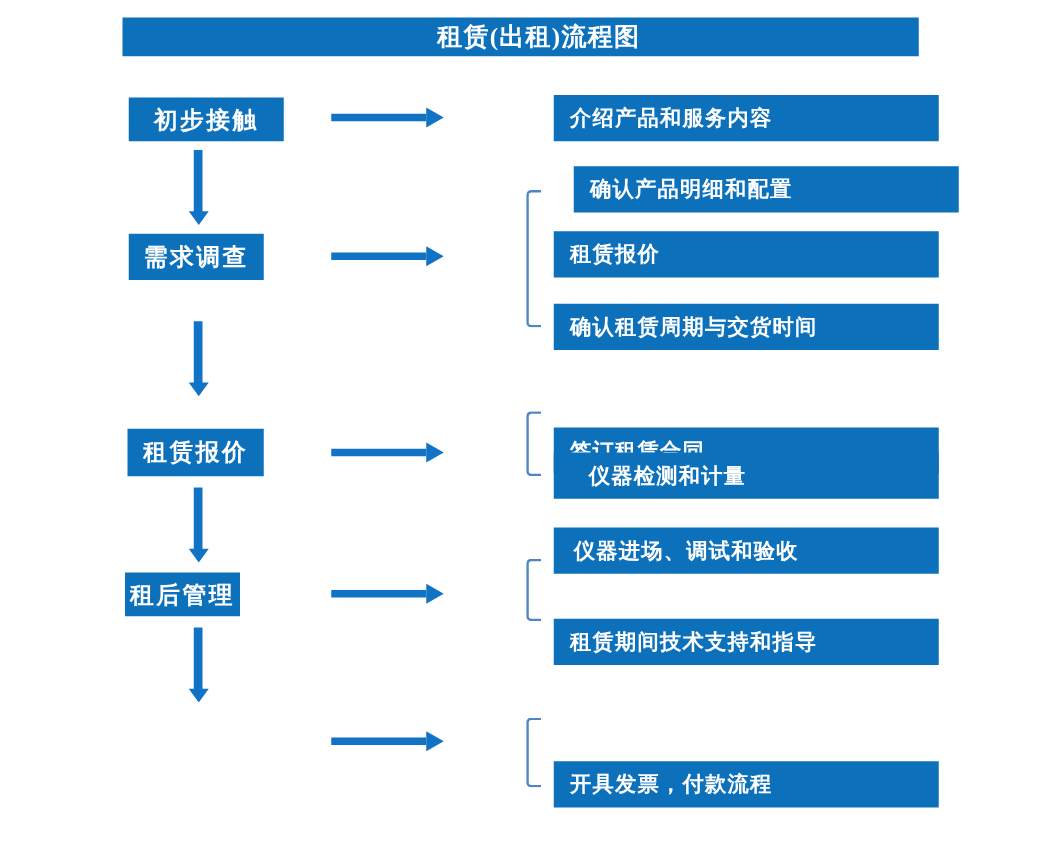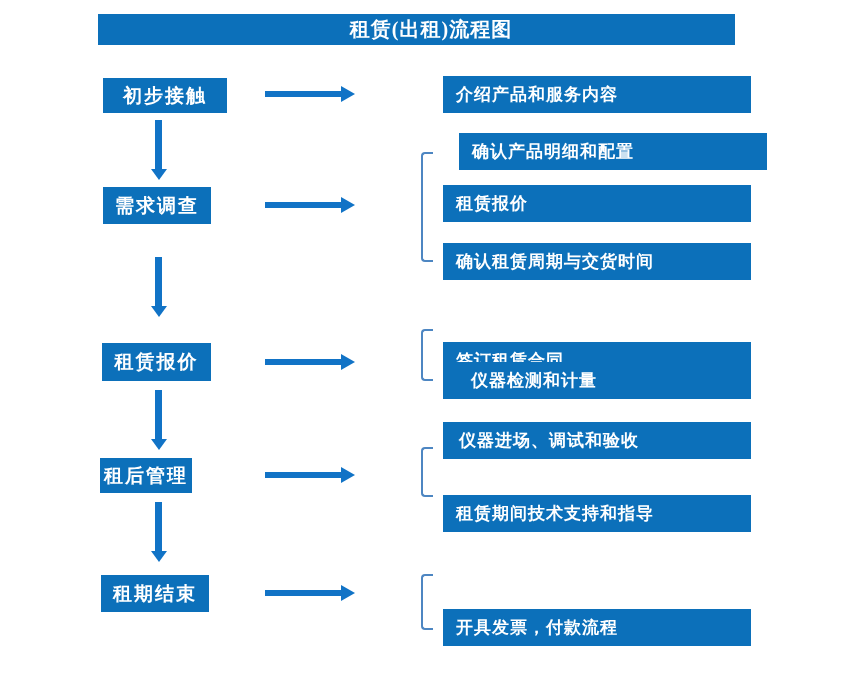--- a/index.html
+++ b/index.html
@@ -117,22 +117,19 @@
   <div class="harrow" style="top:472px;"></div>
   <div class="bracket" style="top:447px;height:50px;"></div>
   <div class="rbox" style="top:422px;padding-left:16px;">
     <span>仪器进场、调试和验收</span>
   </div>
   <div class="rbox" style="top:495px;">
     <span>租赁期间技术支持和指导</span>
   </div>
   <div class="varrow" style="top:502px;height:50px;"></div>
 
-  <div class="lbox" style="left:101px;top:575px;width:108px;height:37px;">
-    <span>租期结束</span>
-  </div>
   <div class="harrow" style="top:590px;"></div>
   <div class="bracket" style="top:574px;height:56px;"></div>
   <div class="rbox" style="top:609px;">
     <span>开具发票，付款流程</span>
   </div>
 
 </div>
 
 </body></html>

